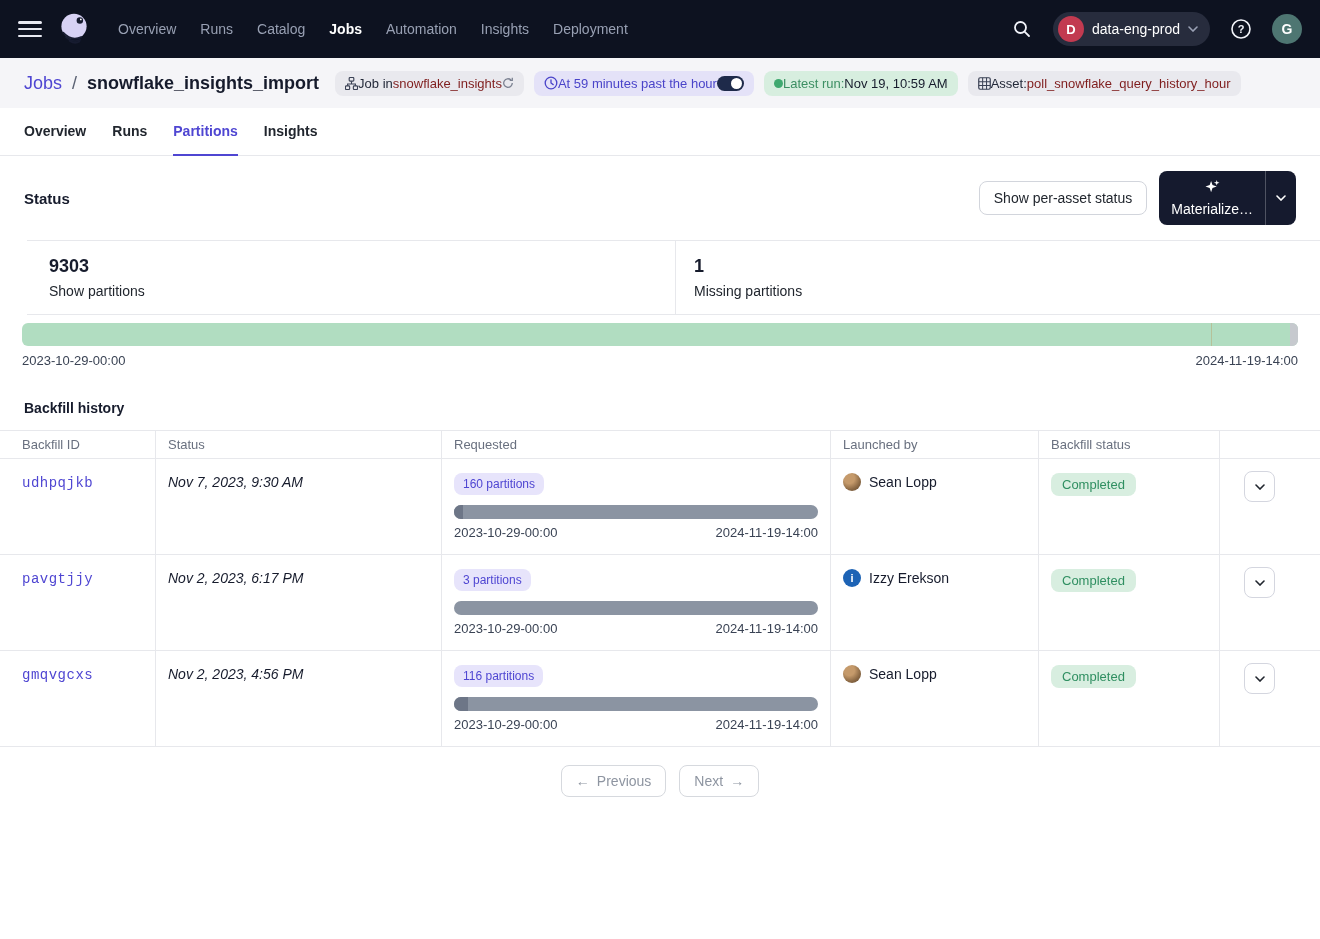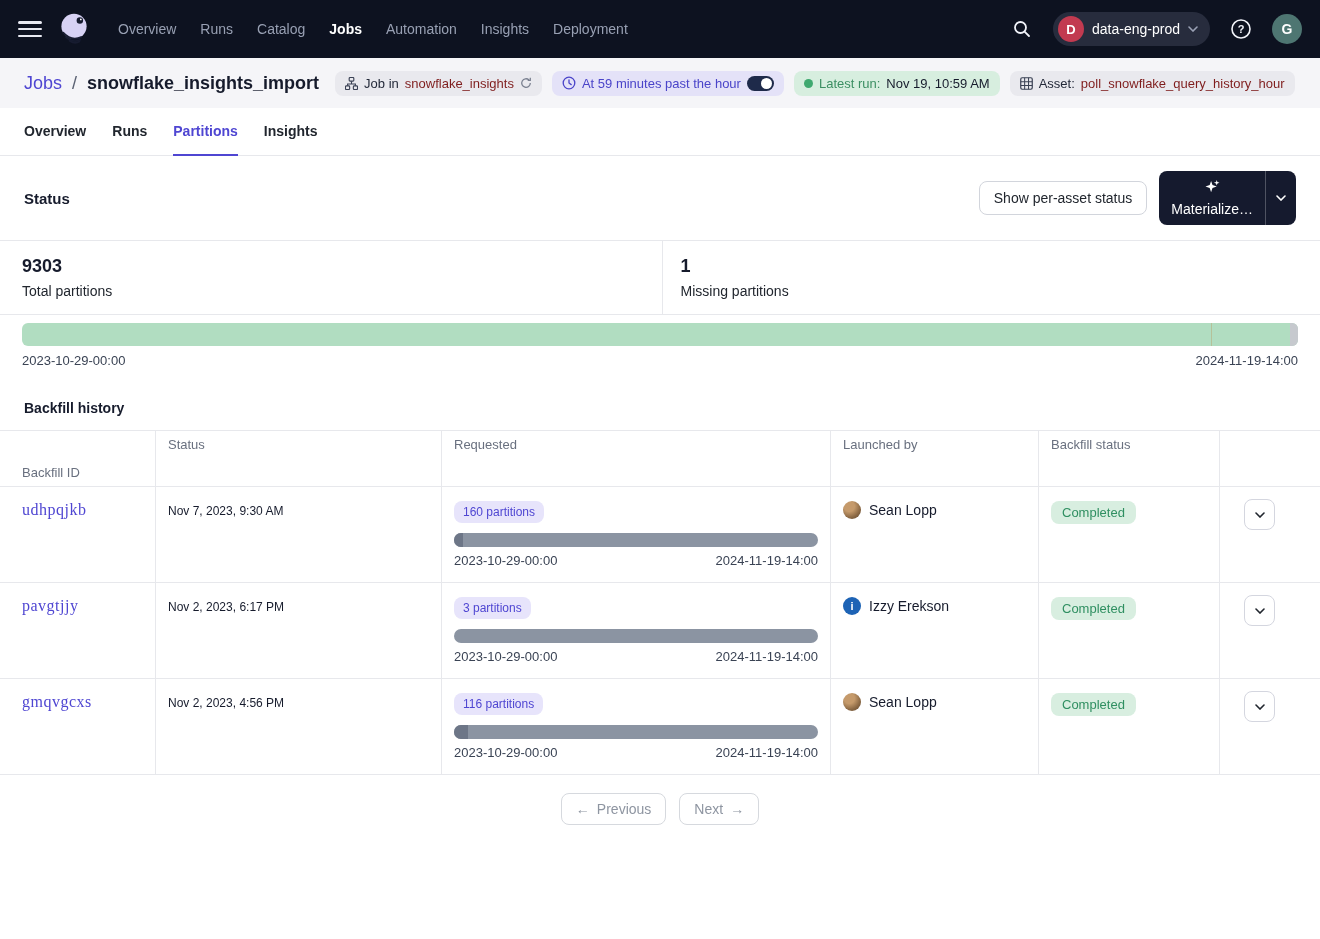--- a/index.html
+++ b/index.html
@@ -19,21 +19,21 @@
   .ws-avatar { width:26px; height:26px; border-radius:50%; background:#c23a50; color:#fff; font-size:13px; font-weight:bold; display:flex; align-items:center; justify-content:center; }
   .ws-name { color:#fff; font-size:14px; }
   .ws-caret { color:#9aa1b5; display:flex; }
   .user-avatar { width:30px; height:30px; border-radius:50%; background:#4e7672; color:#fff; font-size:14px; font-weight:bold; display:flex; align-items:center; justify-content:center; cursor:pointer; }
 
   
   .crumbbar { height:50px; background:#f5f5f8; display:flex; align-items:center; padding:0 24px; gap:10px; }
   .crumb-link { color:#4f46d2; font-size:18px; text-decoration:none; cursor:pointer; }
   .crumb-sep { color:#5a6172; font-size:18px; }
   .crumb-title { font-size:18px; font-weight:bold; color:#161b2c; margin-right:6px; }
-  .badge { display:inline-flex; align-items:center; gap:6px; border-radius:8px; padding:5px 10px; font-size:13px; white-space:nowrap; }
+  .badge { display:inline-flex; align-items:center; gap:0; border-radius:8px; padding:5px 10px; font-size:13px; white-space:nowrap; }
   .badge.gray { background:#e9e9ee; color:#232939; }
   .badge.lavender { background:#e4e2f8; color:#4a44c9; }
   .badge.green { background:#d7eedf; color:#3c8f63; }
   .badge a { color:#7f1d1d; text-decoration:none; cursor:pointer; }
   .badge .dark-val { color:#161b2c; }
   .toggle { width:27px; height:15px; background:#1e2a4a; border-radius:8px; position:relative; display:inline-block; cursor:pointer; }
   .toggle .knob { position:absolute; right:2px; top:2px; width:11px; height:11px; border-radius:50%; background:#fff; }
   .dot-green { width:9px; height:9px; border-radius:50%; background:#3fa970; display:inline-block; }
 
   
@@ -42,45 +42,45 @@
   .tab.active { color:#4f46d2; border-bottom-color:#4f46d2; }
 
   
   .status-head { display:flex; align-items:center; justify-content:space-between; padding:15px 24px; }
   .sec-heading { font-size:15px; font-weight:bold; color:#161b2c; }
   .btn-light { background:#fff; border:1px solid #d2d5dc; border-radius:8px; padding:8px 14px; font-size:14px; color:#21262e; cursor:pointer; font-family:inherit; }
   .btn-dark-group { display:flex; align-items:stretch; background:#151a2e; border-radius:8px; overflow:hidden; margin-left:12px; }
   .btn-dark { background:transparent; border:none; color:#fff; font-size:14px; padding:8px 12px; display:flex; align-items:center; gap:7px; cursor:pointer; font-family:inherit;flex-direction:column; }
   .btn-dark-caret { background:transparent; border:none; border-left:1px solid rgba(255,255,255,0.25); color:#fff; padding:0 10px; display:flex; align-items:center; cursor:pointer; }
 
-  .stats-row { display:flex; border-top:1px solid #e7e8ec; border-bottom:1px solid #e7e8ec; }
+  .stats-row { display:flex; border-top:1px solid #e7e8ec; border-bottom:1px solid #e7e8ec;margin-left:27px; }
   .stat-cell { flex:1; padding:15px 22px; }
   .stat-cell + .stat-cell { border-left:1px solid #e7e8ec; padding-left:18px; }
   .stat-value { font-size:18px; font-weight:bold; color:#161b2c; margin-bottom:6px; }
   .stat-label { font-size:14px; color:#21262e; }
 
   .partition-bar-wrap { padding:8px 22px 14px; }
   .partition-bar { position:relative; height:23px; border-radius:6px; background:#b1ddc1; overflow:hidden; }
   .partition-bar .faint-line { position:absolute; left:93.2%; top:0; bottom:0; width:1px; background:rgba(190,140,80,0.35); }
   .partition-bar .missing-cap { position:absolute; right:0; top:0; bottom:0; width:8px; background:#c6c9ce; }
   .partition-labels { display:flex; justify-content:space-between; font-size:13px; color:#3a4354; margin-top:7px; }
 
   
   .bf-heading { padding:18px 24px 14px; font-size:14px; font-weight:bold; color:#161b2c; }
   .bf-table { width:100%; }
   .bf-hrow, .bf-row { display:grid; grid-template-columns:155px 286px 389px 208px 181px 1fr; }
   .bf-hrow { border-top:1px solid #e7e8ec; border-bottom:1px solid #e7e8ec; }
   .bf-hcell { font-size:13px; color:#69707f; padding:6px 12px; }
-  .bf-hcell:first-child { padding-left:22px;margin-top:28px; }
+  .bf-hcell:first-child { padding-left:22px; }
   .bf-hrow > div + div, .bf-row > div + div { border-left:1px solid #e7e8ec; }
   .bf-row { border-bottom:1px solid #e7e8ec; min-height:86px; }
   .bf-cell { padding:14px 12px; }
   .bf-cell.id { padding-left:22px; }
-  .bf-id { font-family:Liberation Serif, serif; font-size:16px; color:#4f46d2; text-decoration:none; cursor:pointer; letter-spacing:0.5px; }
-  .bf-created { font-size:12px; color:#161b2c; }
+  .bf-id { font-family:Liberation Mono, monospace; font-size:14px; color:#4f46d2; text-decoration:none; cursor:pointer; letter-spacing:0.5px; }
+  .bf-created { font-size:14px; color:#161b2c;font-style:italic; }
   .pill { display:inline-block; background:#e7e4fb; color:#4f46d2; font-size:12px; padding:4px 9px; border-radius:8px; }
   .range { width:364px; margin-top:10px; }
   .range-bar { height:14px; border-radius:7px; background:#8b94a2; position:relative; overflow:hidden; }
   .range-bar .cap { position:absolute; left:0; top:0; bottom:0; background:#6d7687; }
   .cap-sm { width:9px; } .cap-md { width:14px; }
   .range-dates { display:flex; justify-content:space-between; font-size:13px; color:#3a4354; margin-top:6px; }
   .launcher { display:flex; align-items:center; gap:8px; font-size:14px; color:#161b2c; }
   .avatar-s { width:18px; height:18px; border-radius:50%; flex:none; }
   .avatar-photo { background:radial-gradient(circle at 35% 30%, #c59a6b 0 30%, #8a6844 65%, #5d4630 100%); }
   .avatar-blue { background:#1d63b5; color:#fff; font-size:11px; font-weight:bold; display:flex; align-items:center; justify-content:center; }
@@ -216,21 +216,21 @@
             <path d="M1 1l4 4 4-4" fill="none" stroke="#fff" stroke-width="1.6" stroke-linecap="round"></path>
           </svg>
       </button>
     </div>
   </div>
 </div>
 
 <div class="stats-row">
   <div class="stat-cell">
     <div class="stat-value">9303</div>
-    <div class="stat-label">Total partitions</div>
+    <div class="stat-label">Show partitions</div>
   </div>
   <div class="stat-cell">
     <div class="stat-value">1</div>
     <div class="stat-label">Missing partitions</div>
   </div>
 </div>
 
 <div class="partition-bar-wrap">
   <div class="partition-bar">
     <span class="faint-line"></span>

